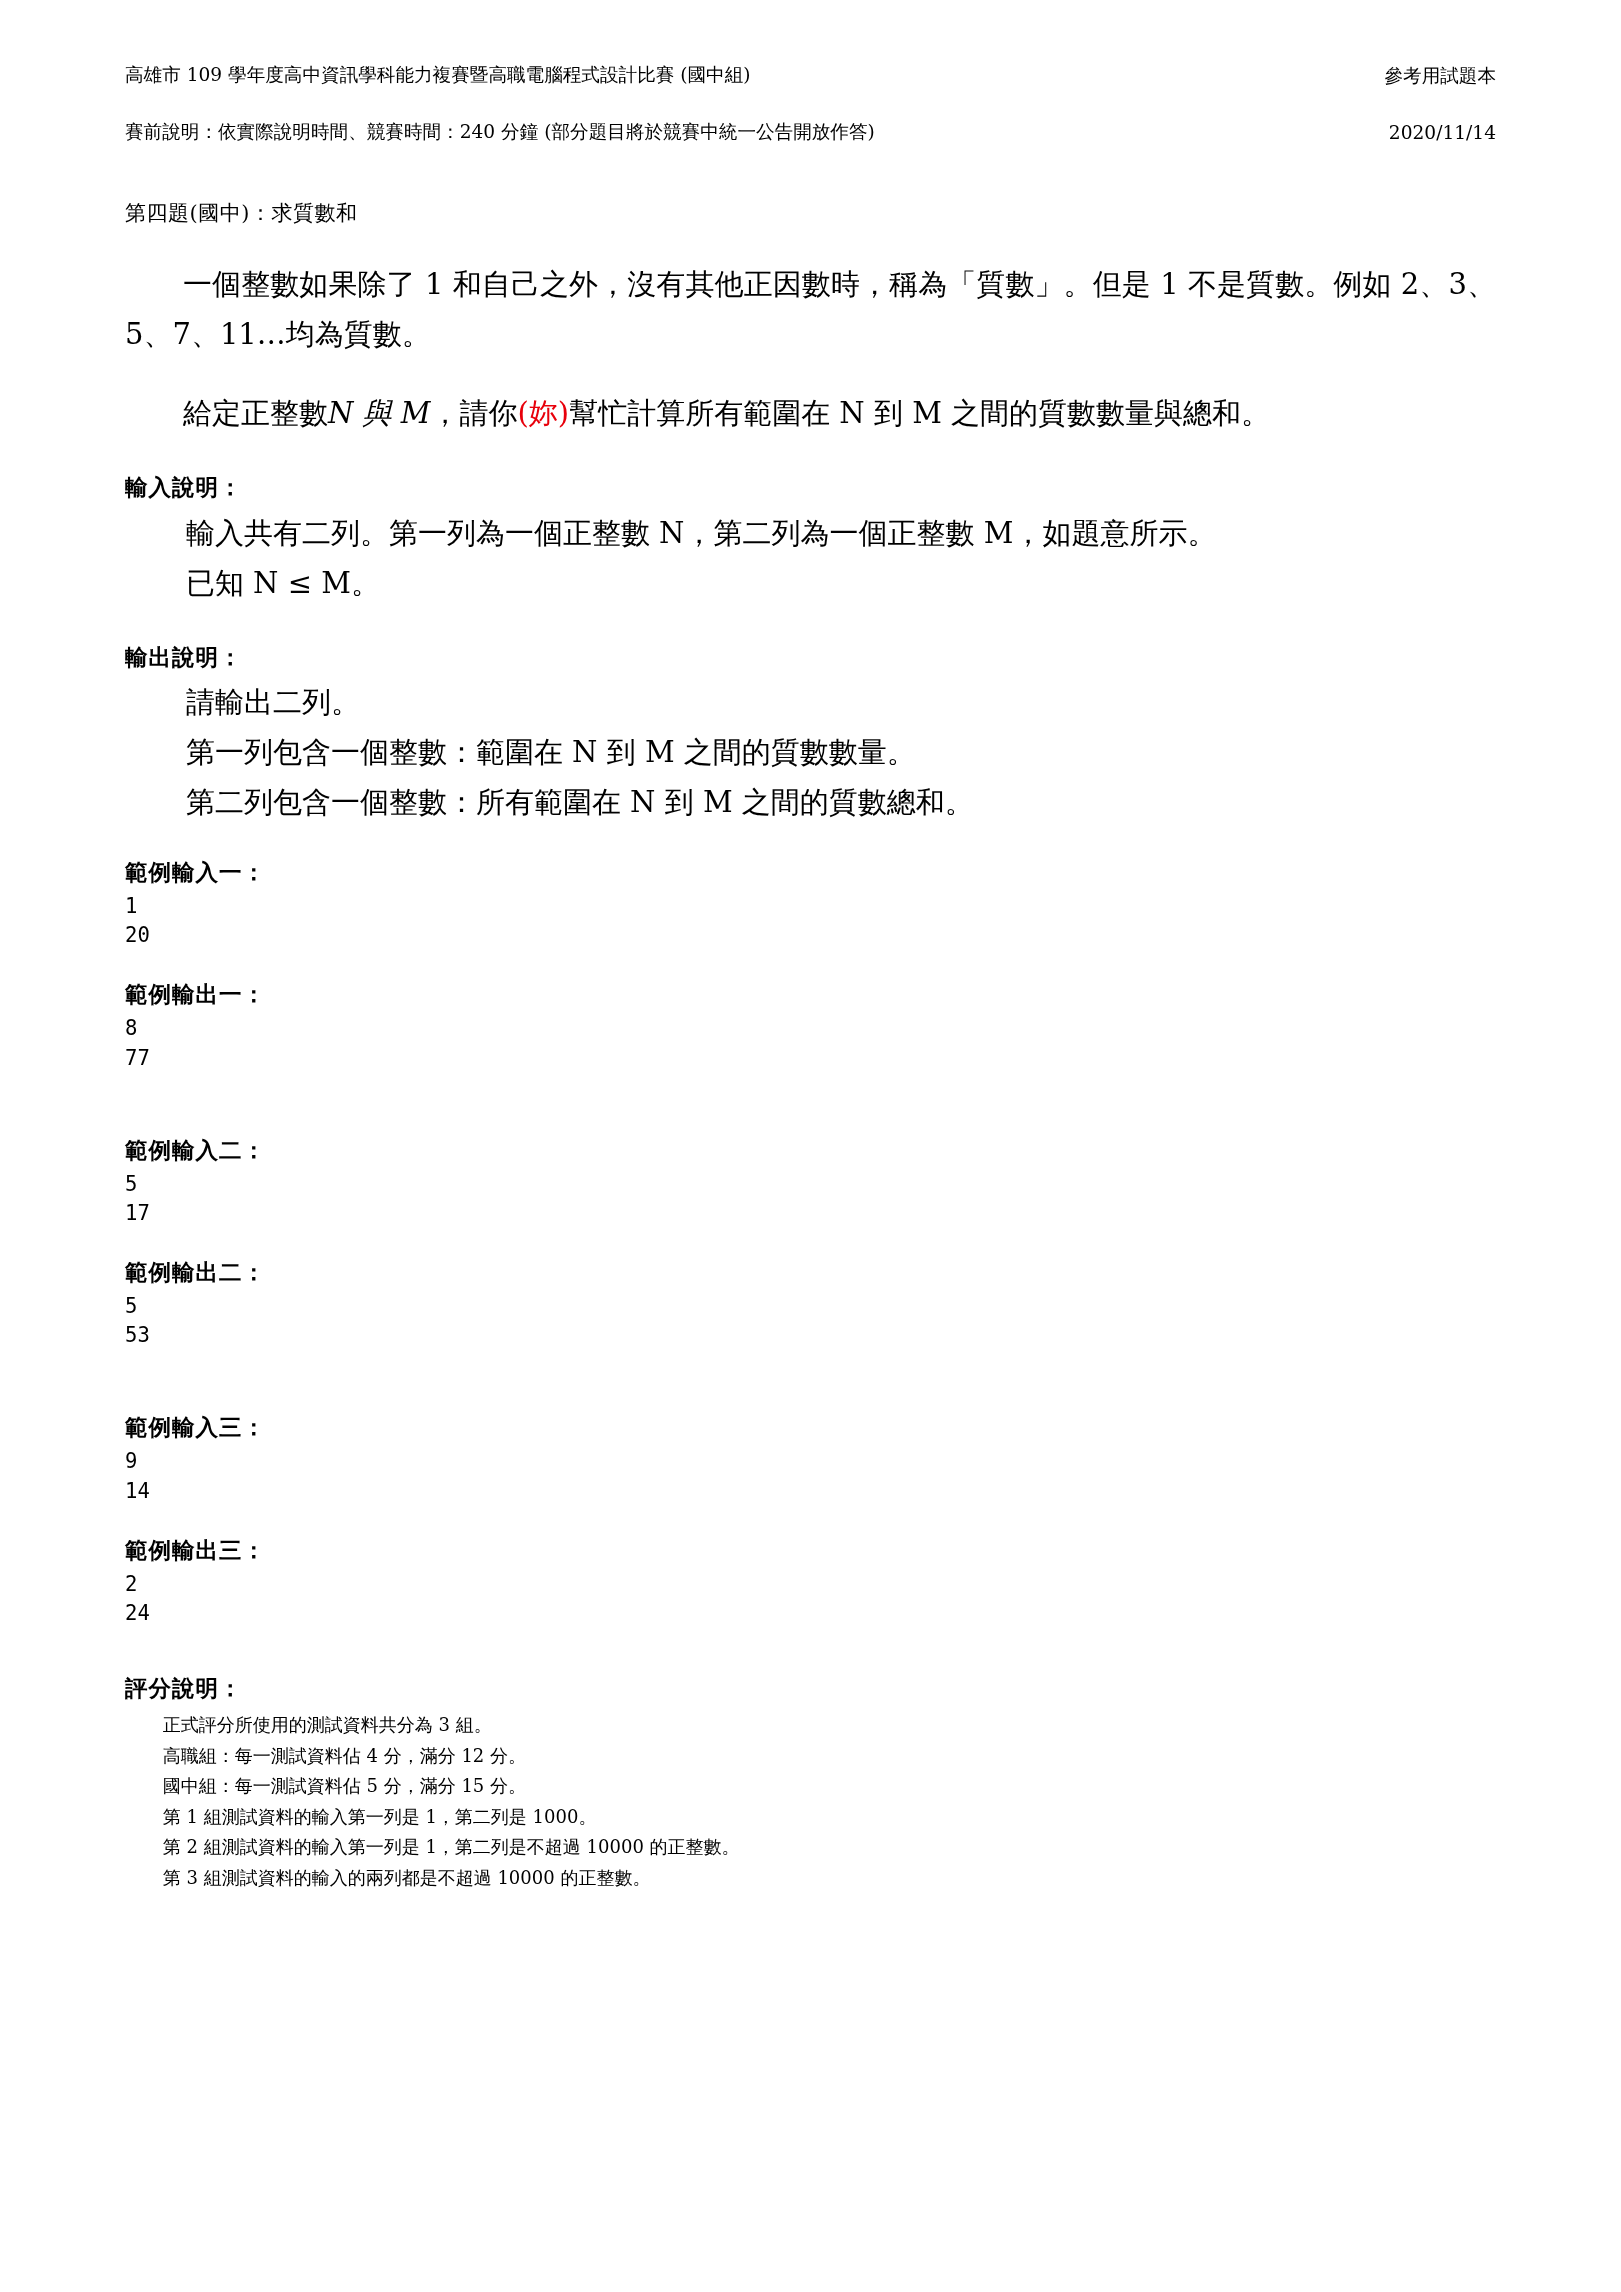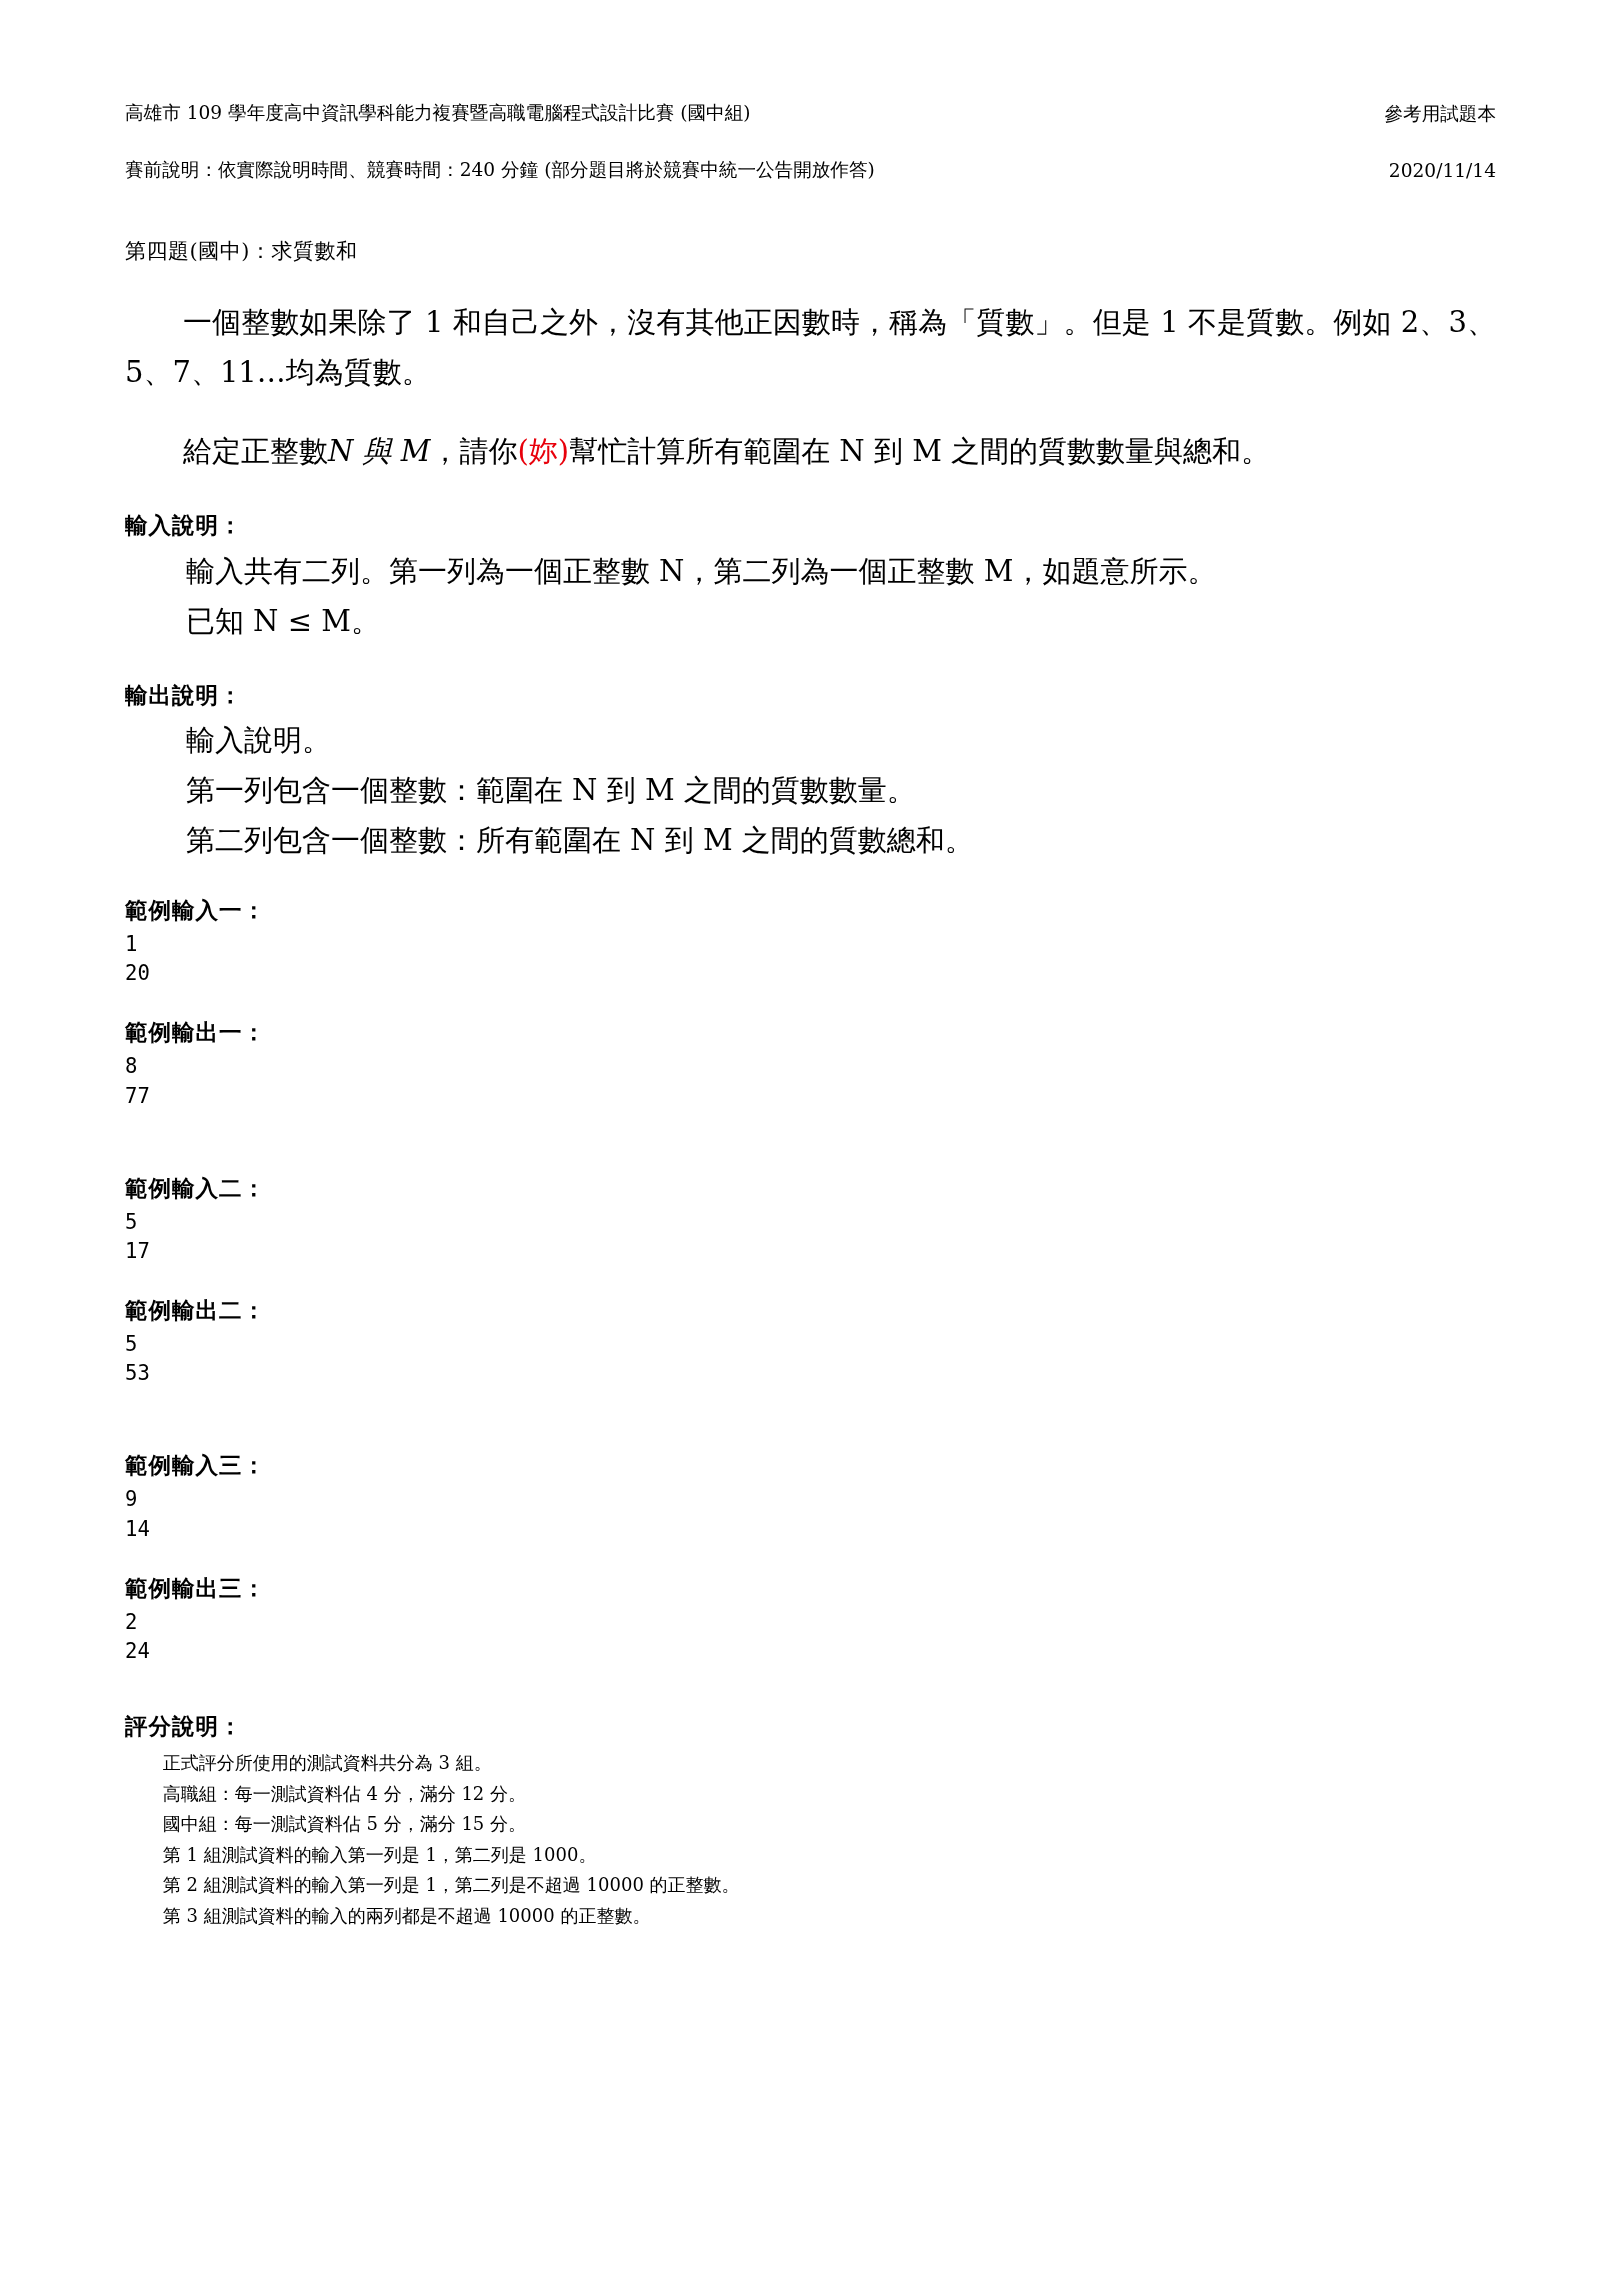--- a/index.html
+++ b/index.html
@@ -9,21 +9,21 @@
   }
   body {
     font-family: "DejaVu Serif", "Liberation Serif", serif;
     color: #000000;
   }
   .page {
     width: 1621px;
     height: 2255px;
     position: relative;
     box-sizing: border-box;
-    padding: 70px 125px 0 125px;
+    padding: 32px 125px 0 125px;
     background: #ffffff;
   }
 
   
   .header {
     display: flex;
     justify-content: space-between;
     align-items: flex-start;
     font-size: 18.6px;
     line-height: 1.55;
@@ -113,21 +113,21 @@
   </div>
 
   <div class="section">
     <div class="section-head">輸入說明：</div>
     <div class="para indent-block">輸入共有二列。第一列為一個正整數 N，第二列為一個正整數 M，如題意所示。</div>
     <div class="para indent-block">已知  N ≤ M。</div>
   </div>
 
   <div class="section">
     <div class="section-head">輸出說明：</div>
-    <div class="para indent-block">輸入說明。</div>
+    <div class="para indent-block">請輸出二列。</div>
     <div class="para indent-block">第一列包含一個整數：範圍在 N 到 M 之間的質數數量。</div>
     <div class="para indent-block">第二列包含一個整數：所有範圍在 N 到 M 之間的質數總和。</div>
   </div>
 
   <div class="sample-head">範例輸入一：</div>
   <div class="sample-body">1
 20</div>
 
   <div class="sample-head">範例輸出一：</div>
   <div class="sample-body">8

